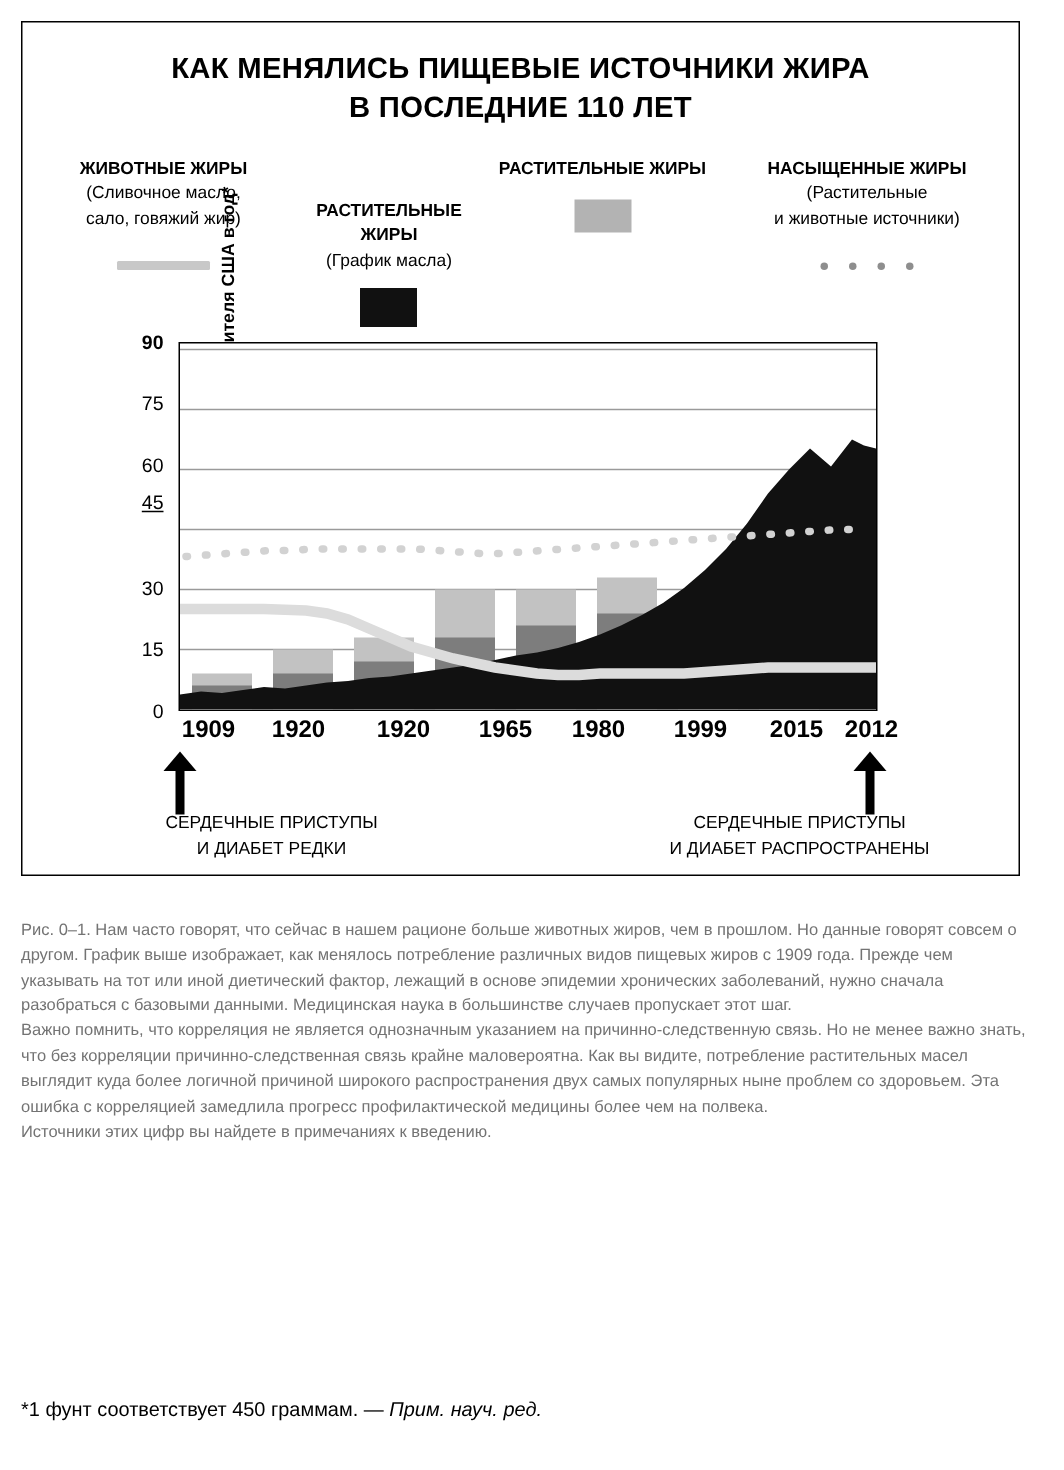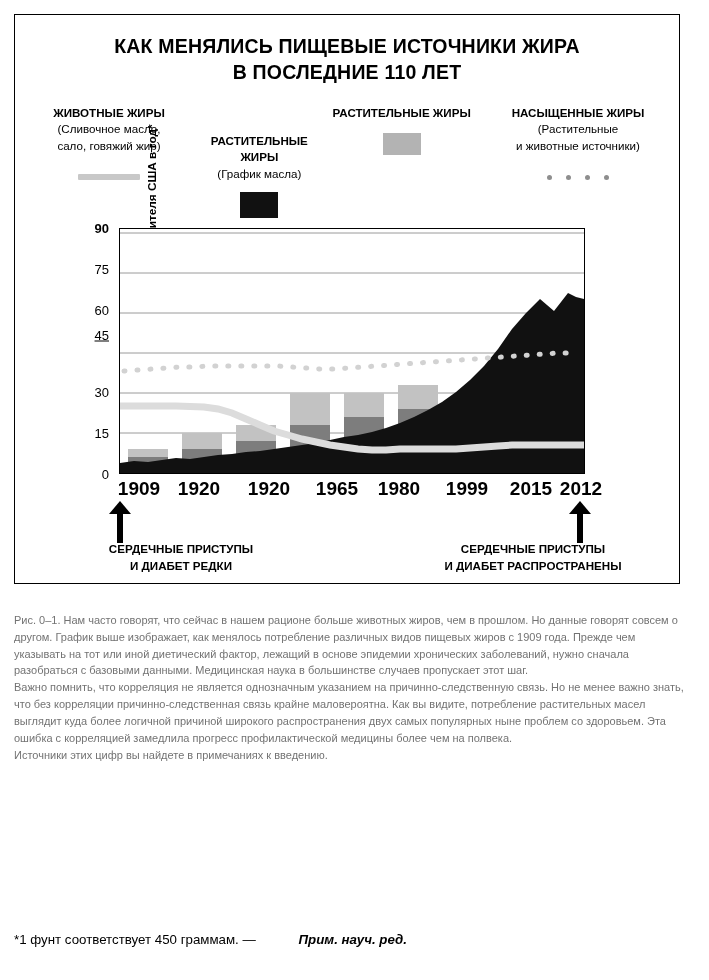--- a/index.html
+++ b/index.html
@@ -139,21 +139,21 @@
 
   .xlabels {
     position: absolute;
     left: 104px;
     top: 463px;
     width: 466px;
     height: 22px;
   }
   .xlabels span {
     position: absolute;
-    font-size: 19px;
+    font-size: 16px;
     font-weight: bold;
     transform: translateX(-50%);
   }
   .arrow-up {
     position: absolute;
     width: 22px;
     height: 42px;
   }
   .arrow-up .shaft {
     position: absolute;
@@ -170,21 +170,21 @@
     width: 0;
     height: 0;
     border-left: 11px solid transparent;
     border-right: 11px solid transparent;
     border-bottom: 13px solid #000;
   }
 
   .note {
     position: absolute;
     font-size: 11.6px;
-    font-weight: bold;
+    font-weight: normal;
     text-align: center;
     line-height: 1.5;
   }
   .note.left { left: 46px; top: 525px; width: 240px; }
   .note.right { left: 392px; top: 525px; width: 252px; }
 
   
   .caption {
     position: absolute;
     left: 14px;
@@ -194,21 +194,21 @@
     line-height: 1.53;
     color: #737373;
   }
   .footnote {
     position: absolute;
     left: 14px;
     top: 932px;
     width: 672px;
     font-size: 13.3px;
   }
-  .footnote i { font-weight: bold; font-style: italic; margin-left: 39px; }
+  .footnote i { font-weight: normal; font-style: italic; }
 </style>
 </head>
 <body>
 
 <div class="figure-box">
 
   <div class="fig-title">
     <div>КАК МЕНЯЛИСЬ ПИЩЕВЫЕ ИСТОЧНИКИ ЖИРА</div>
     <div>В ПОСЛЕДНИЕ 110 ЛЕТ</div>
   </div>

